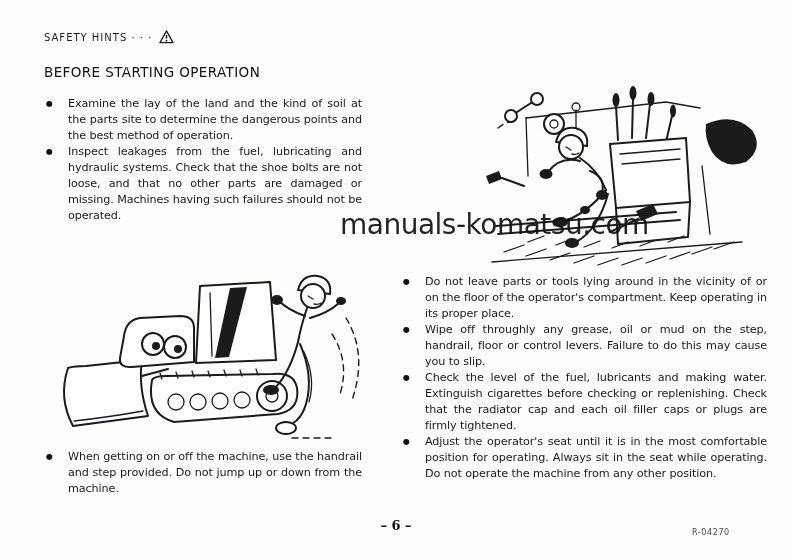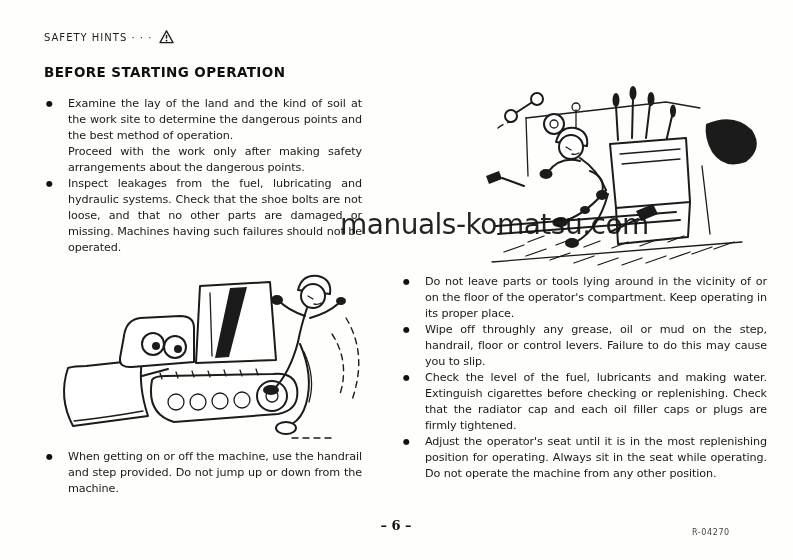--- a/index.html
+++ b/index.html
@@ -10,21 +10,21 @@
     font-family:"DejaVu Sans",sans-serif;
   }
   .header-row{
     position:absolute;left:44px;top:30px;
     display:flex;align-items:center;gap:7px;
     font-size:10px;letter-spacing:1px;color:#1d1d1d;
   }
   .warn-icon{display:inline-block;line-height:0;}
   .page-title{
     position:absolute;left:44px;top:64px;
-    font-size:13.5px;font-weight:bold;letter-spacing:.4px;color:#101010;
+    font-size:13.5px;font-weight:normal;letter-spacing:.4px;color:#101010;
   }
   .col{position:absolute;}
   .col-left-top{left:44px;top:96px;width:318px;}
   .col-left-bottom{left:44px;top:449px;width:318px;}
   .col-right{left:401px;top:274px;width:366px;}
   .bullet{display:flex;gap:9px;}
   .bullet .marker{
     flex:0 0 13px;font-size:8px;line-height:16px;text-align:left;padding-left:2px;color:#111;
   }
   .bullet .btext{
@@ -69,22 +69,21 @@
       </svg>
     </span>
   </div>
 
   <div class="page-title">BEFORE STARTING OPERATION</div>
 
   <div class="col col-left-top">
     <div class="bullet">
       <span class="marker">●</span>
       <div class="btext">
-        <p>Examine the lay of the land and the kind of soil at the work site to determine the dangerous points and the best method of operation.</p>
-        <p>Proceed with the work only after making safety arrangements about the dangerous points.</p>
+        <p>Examine the lay of the land and the kind of soil at the parts site to determine the dangerous points and the best method of operation.</p>
       </div>
     </div>
     <div class="bullet">
       <span class="marker">●</span>
       <div class="btext">
         <p>Inspect leakages from the fuel, lubricating and hydraulic systems. Check that the shoe bolts are not loose, and that no other parts are damaged or missing. Machines having such failures should not be operated.</p>
       </div>
     </div>
   </div>
 
@@ -209,21 +208,21 @@
     </div>
     <div class="bullet">
       <span class="marker">●</span>
       <div class="btext">
         <p>Check the level of the fuel, lubricants and making water. Extinguish cigarettes before checking or replenishing. Check that the radiator cap and each oil filler caps or plugs are firmly tightened.</p>
       </div>
     </div>
     <div class="bullet">
       <span class="marker">●</span>
       <div class="btext">
-        <p>Adjust the operator's seat until it is in the most replenishing position for operating. Always sit in the seat while operating. Do not operate the machine from any other position.</p>
+        <p>Adjust the operator's seat until it is in the most comfortable position for operating. Always sit in the seat while operating. Do not operate the machine from any other position.</p>
       </div>
     </div>
   </div>
 
   <div class="col col-left-bottom">
     <div class="bullet">
       <span class="marker">●</span>
       <div class="btext">
         <p>When getting on or off the machine, use the handrail and step provided. Do not jump up or down from the machine.</p>
       </div>

